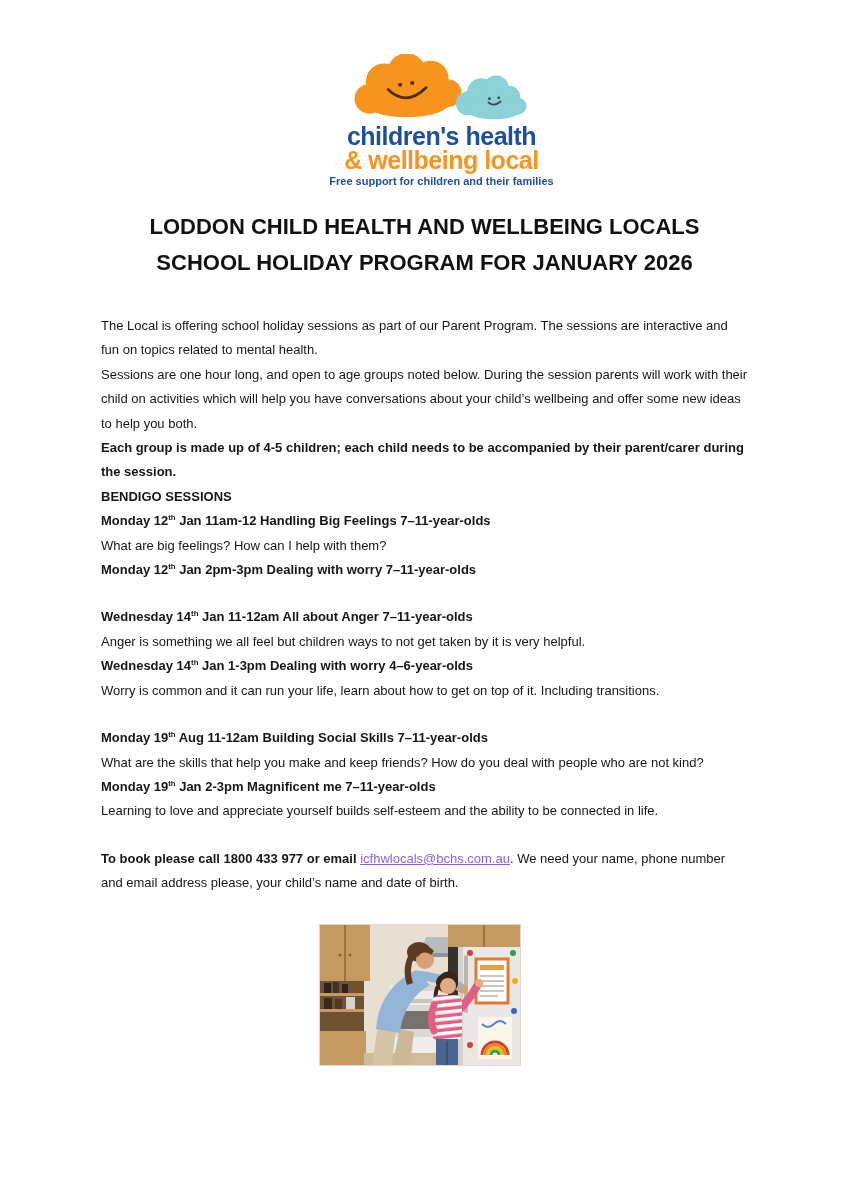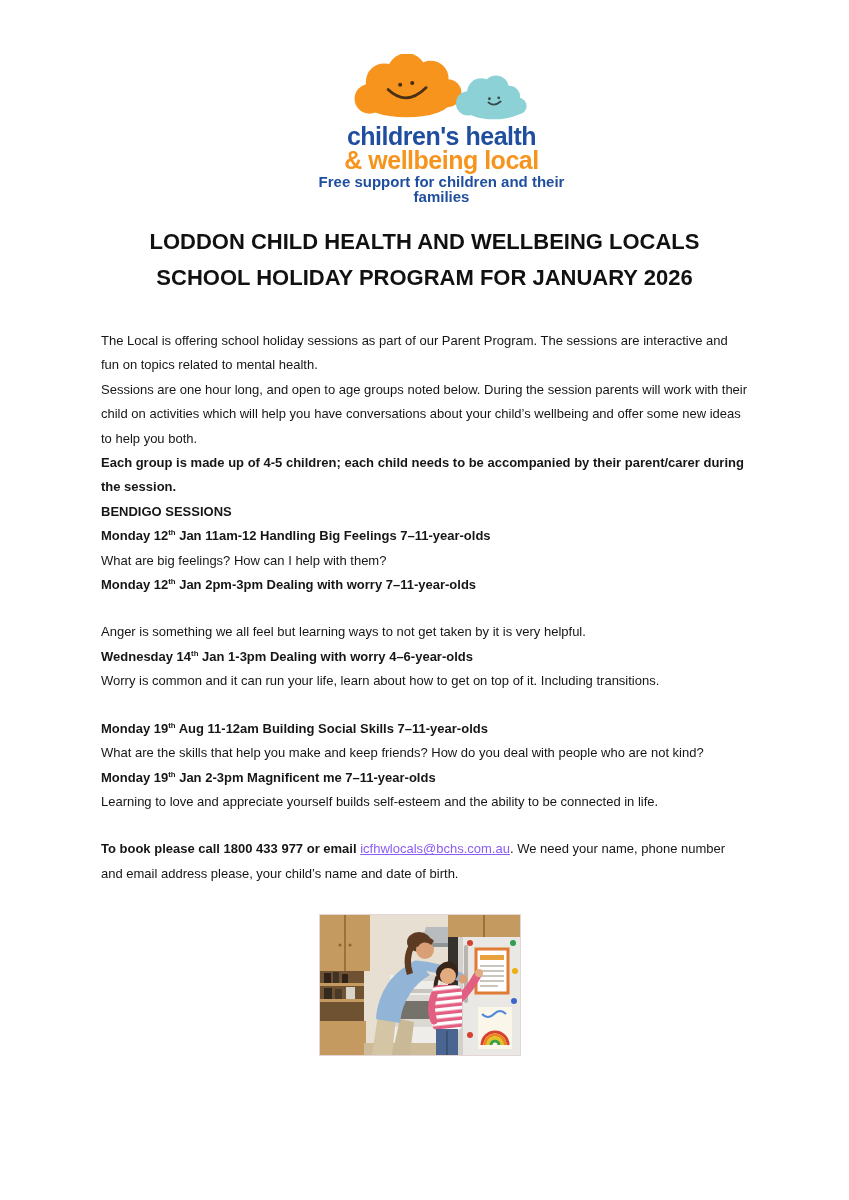--- a/index.html
+++ b/index.html
@@ -6,21 +6,21 @@
   .page {
     position:relative; width:751px; height:1200px; margin:0 auto;
     background:#ffffff; overflow:hidden;
     font-family:"Liberation Sans", sans-serif; color:#161616;
   }
   
   .logo { padding-top:54px; width:280px; margin:0 auto; transform:translateX(17px); text-align:center; }
   .logo-clouds { display:block; width:186px; height:70px; margin:0 auto; }
   .logo-line1 { color:#1f4e9e; font-weight:bold; font-size:25px; line-height:24px; letter-spacing:-0.5px; }
   .logo-line2 { color:#f7941e; font-weight:bold; font-size:25px; line-height:24px; letter-spacing:-0.5px; }
-  .logo-tagline { color:#1f4e9e; font-weight:bold; font-size:15px; line-height:15px; margin-top:2px; }
+  .logo-tagline { color:#1f4e9e; font-weight:bold; font-size:11px; line-height:15px; margin-top:2px; }
   
   .title { margin:20px 0 0 0; text-align:center; font-size:22px; font-weight:bold; line-height:36px; color:#111; }
   
   .content { padding:0 52px; font-size:13px; line-height:24.4px; }
   .content p { margin:0; }
   .intro { margin-top:33px; }
   .note { margin-top:24px; font-weight:bold; }
   .sessions-heading { margin-top:12px; font-weight:bold; }
   .session-group { margin-bottom:23px; }
   .session-title { font-weight:bold; }
@@ -90,21 +90,22 @@
 
     <p class="sessions-heading">BENDIGO SESSIONS</p>
 
     <div class="session-group">
       <p class="session-title"><span>Monday 12</span><sup>th</sup><span> Jan 11am-12 Handling Big Feelings 7–11-year-olds</span></p>
       <p>What are big feelings? How can I help with them?</p>
       <p class="session-title"><span>Monday 12</span><sup>th</sup><span> Jan 2pm-3pm Dealing with worry 7–11-year-olds</span></p>
     </div>
 
     <div class="session-group">
-      <p>Anger is something we all feel but learning ways to not get taken by it is very helpful.</p>
+      <p class="session-title"><span>Wednesday 14</span><sup>th</sup><span> Jan 11-12am All about Anger 7–11-year-olds</span></p>
+      <p>Anger is something we all feel but children ways to not get taken by it is very helpful.</p>
       <p class="session-title"><span>Wednesday 14</span><sup>th</sup><span> Jan 1-3pm Dealing with worry 4–6-year-olds</span></p>
       <p>Worry is common and it can run your life, learn about how to get on top of it. Including transitions.</p>
     </div>
 
     <div class="session-group">
       <p class="session-title"><span>Monday 19</span><sup>th</sup><span> Aug 11-12am Building Social Skills 7–11-year-olds</span></p>
       <p>What are the skills that help you make and keep friends? How do you deal with people who are not kind?</p>
       <p class="session-title"><span>Monday 19</span><sup>th</sup><span> Jan 2-3pm Magnificent me 7–11-year-olds</span></p>
       <p>Learning to love and appreciate yourself builds self-esteem and the ability to be connected in life.</p>
     </div>

